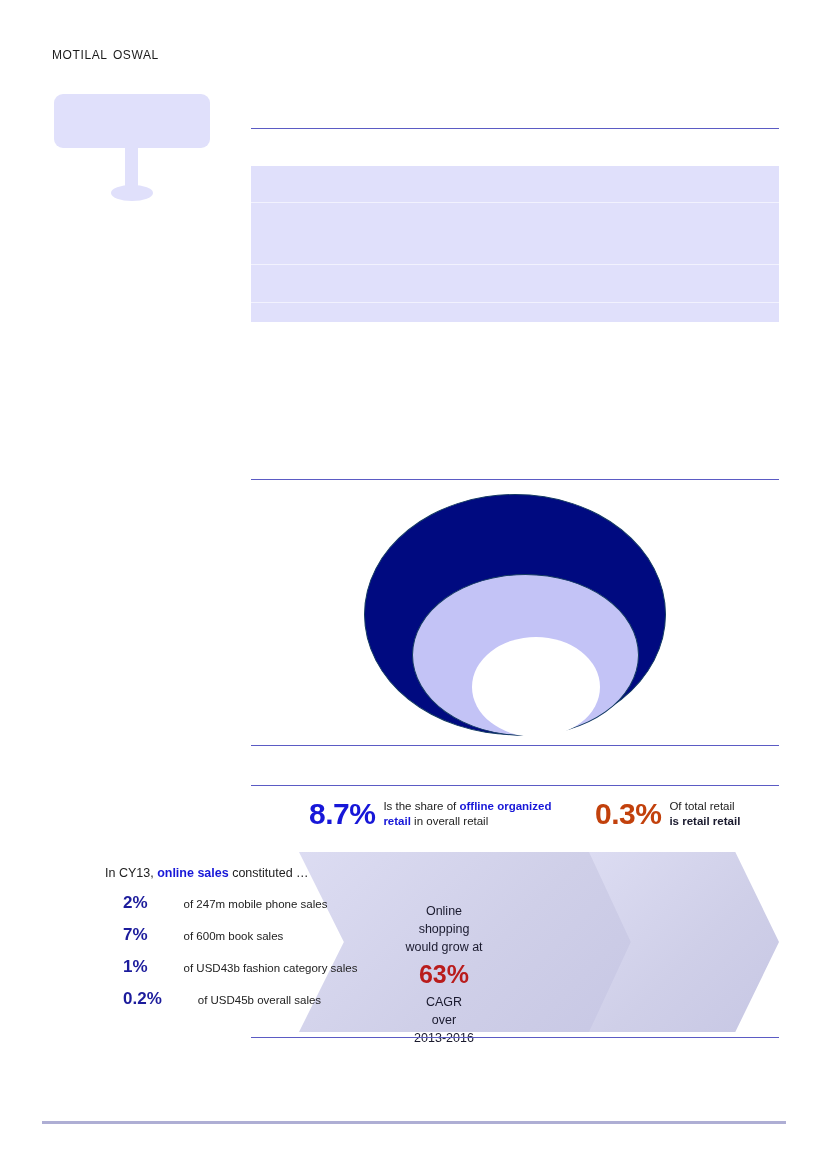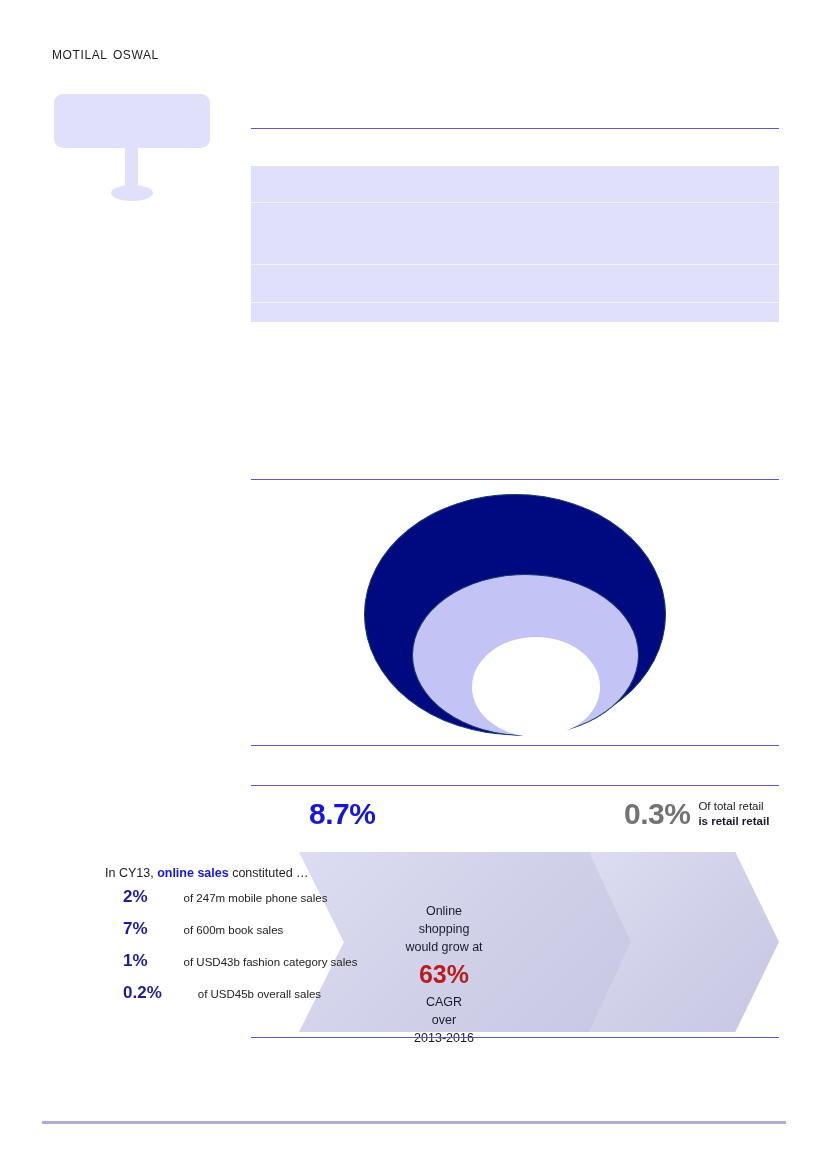--- a/index.html
+++ b/index.html
@@ -154,21 +154,21 @@
   .stat-left { left: 44px; top: 4px; }
   .stat-right { left: 330px; top: 4px; }
   .stat-number {
     font-size: 30px;
     font-weight: bold;
     letter-spacing: -0.5px;
     line-height: 1;
     white-space: nowrap;
   }
   .stat-number.blue { color: #1717d8; }
-  .stat-number.grey { color: #737373; margin-left: 29px; }
+  .stat-number.grey { color: #c2410c; }
   .stat-text {
     margin-left: 8px;
     font-size: 11.5px;
     line-height: 1.28;
     color: #222222;
     max-width: 200px;
   }
   .stat-text b { color: #1717d8; font-weight: bold; }
   .stat-text .b2 { font-weight: bold; color: #1a1a2e; }
 
@@ -199,21 +199,21 @@
   .chev-main-content {
     position: absolute;
     left: 105px;
     top: 866px;
     width: 300px;
     color: #1a1a2e;
   }
   .chev-lead {
     font-size: 12.5px;
     color: #222;
-    margin-bottom: 7px;
+    margin-bottom: 13px;
   }
   .chev-lead b { color: #1717d8; font-weight: bold; }
   .bullet {
     display: flex;
     align-items: baseline;
     margin: 0 0 12px 18px;
   }
   .bullet-num {
     font-size: 17px;
     font-weight: bold;
@@ -272,20 +272,21 @@
   <div class="ring ring-middle"></div>
   <div class="ring ring-inner"></div>
 </div>
 <div class="rule rule-circles-bottom"></div>
 
 <div class="rule rule-info-top"></div>
 
 <div class="stats-row">
   <div class="stat stat-left">
     <span class="stat-number blue">8.7%</span>
+    <span class="stat-text"><span>Is the share of </span><b>offline organized</b><br><b>retail</b><span> in overall retail</span></span>
   </div>
 
   <div class="stat stat-right">
     <span class="stat-number grey">0.3%</span>
     <span class="stat-text"><span>Of total retail</span><br><span class="b2">is retail retail</span></span>
   </div>
 </div>
 
 <div class="chevrons">
   <div class="chevron chev-main"></div>

